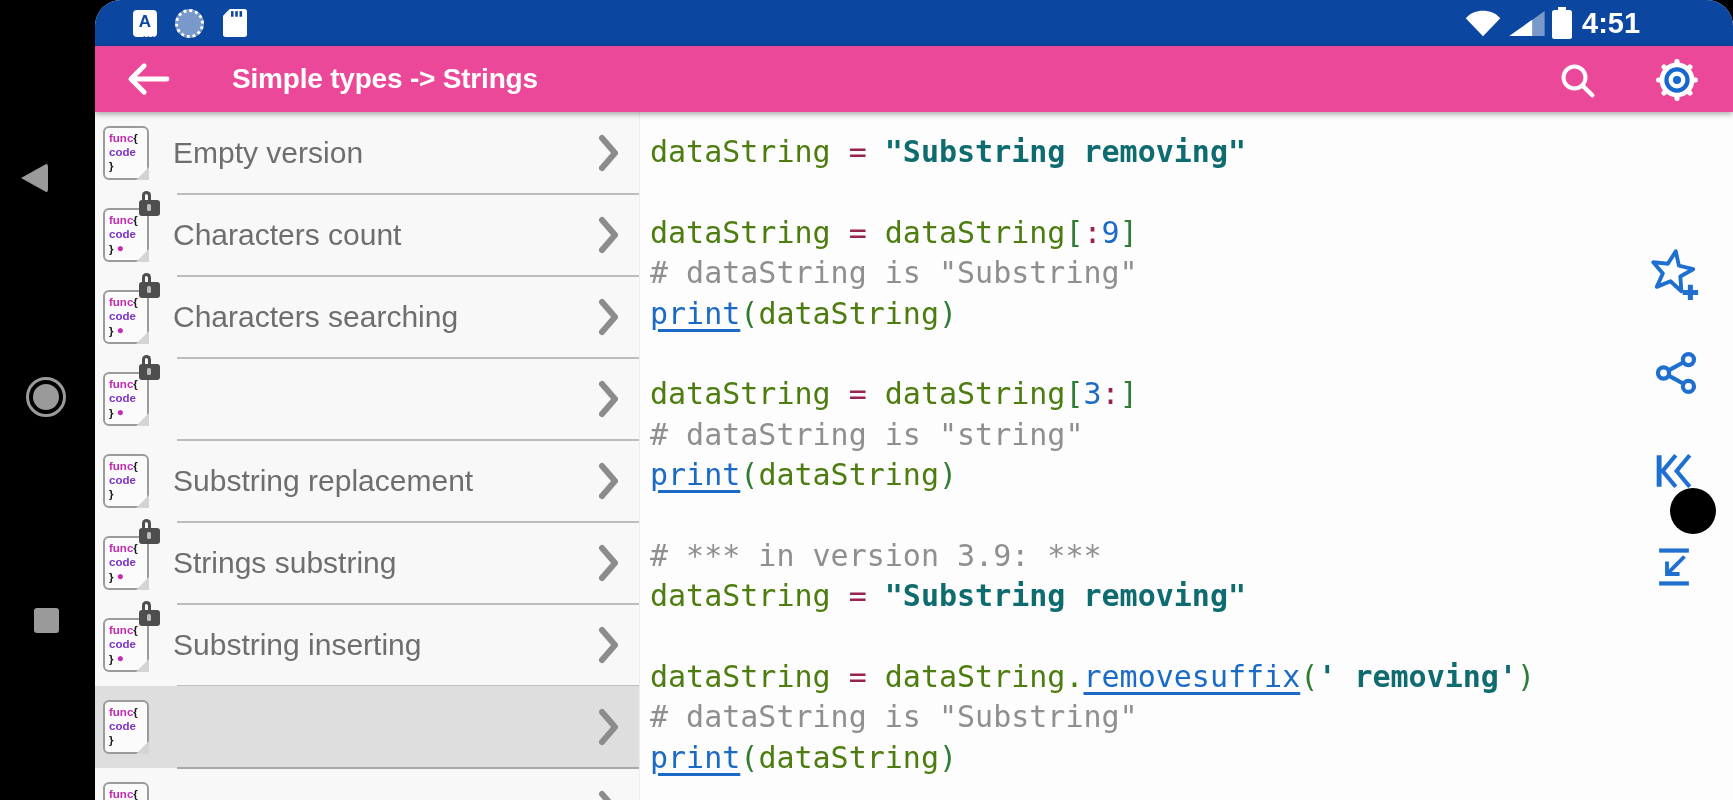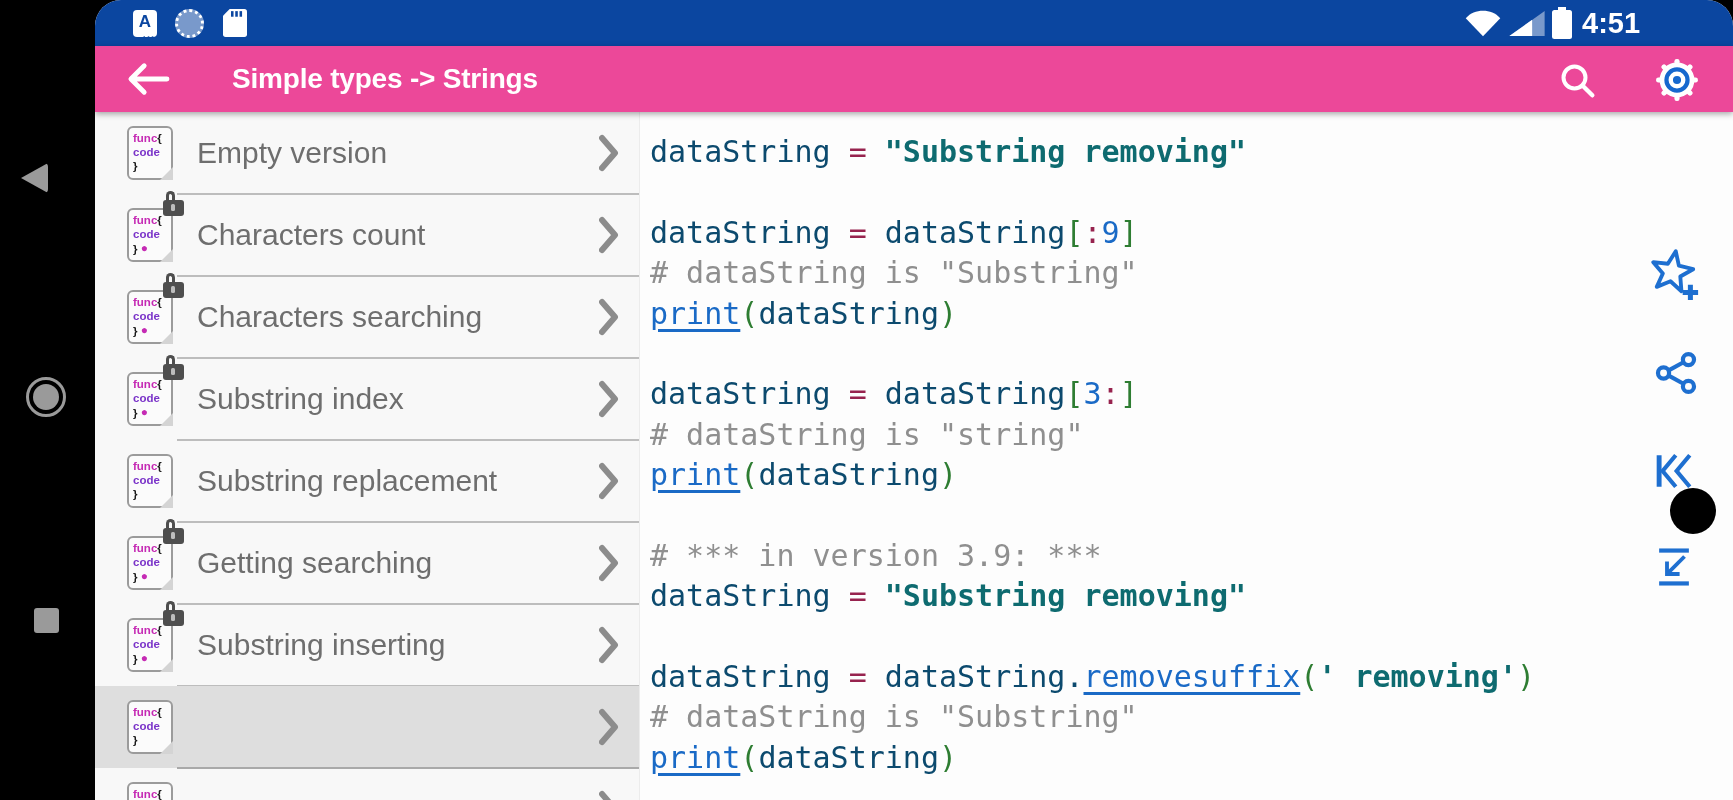--- a/index.html
+++ b/index.html
@@ -37,21 +37,21 @@
   .appbar-title{position:absolute;left:137px;top:0;height:66px;line-height:66px;color:#fff;font-size:28px;font-weight:bold;letter-spacing:-0.2px;white-space:nowrap;}
   .search-btn{position:absolute;left:1462px;top:14px;width:40px;height:40px;}
   .gear-btn{position:absolute;left:1560px;top:12px;width:44px;height:44px;}
 
   
   #content{position:absolute;left:0;top:112px;width:100%;height:688px;display:flex;}
   #list-panel{width:545px;height:100%;background:#f8f8f8;position:relative;overflow:hidden;border-right:1px solid #ececec;box-sizing:border-box;}
   #code-panel{flex:1;height:100%;background:#fdfdfd;position:relative;overflow:hidden;}
 
   
-  .row{position:relative;height:82px;display:flex;align-items:center;padding-left:24px;}
+  .row{position:relative;height:82px;display:flex;align-items:center;}
   .row.selected{background:#dedede;}
   .row::after{content:'';position:absolute;left:82px;right:0;bottom:-1px;height:2px;background:#bdbdbd;}
   .row.selected::after{background:#a9a9a9;}
   .row.partial::after{display:none;}
   .row-label{margin-left:24px;font-size:30px;color:#6e6e6e;white-space:nowrap;}
   .chevron{position:absolute;right:20px;top:50%;margin-top:-19px;width:20px;height:38px;}
 
   
   .doc-icon{position:relative;margin-left:8px;width:46px;height:54px;flex:0 0 auto;border:2px solid #9b9b9b;border-radius:6px;
     background:#fbfbfb;box-sizing:border-box;font-family:"Liberation Sans",sans-serif;}
@@ -63,21 +63,21 @@
   .t-dot{color:#c52bb4;font-size:12px;vertical-align:1px;}
   .doc-icon .fold{position:absolute;right:-2px;bottom:-2px;width:0;height:0;
     border-style:solid;border-width:0 0 13px 13px;border-color:transparent transparent #d4d4d4 transparent;}
   .lock{position:absolute;top:-10px;right:-13px;width:21px;height:16px;background:#4e4e4e;border-radius:3px;}
   .lock::before{content:'';position:absolute;top:-9px;left:3px;width:9px;height:9px;border:3.5px solid #4e4e4e;border-bottom:none;border-radius:7px 7px 0 0;box-sizing:border-box;border-width:3.5px;}
   .lock::after{content:'';position:absolute;top:4px;left:8px;width:4px;height:7px;background:#bdbdbd;border-radius:1.5px;}
 
   
   #code{position:absolute;left:10px;top:20px;font-family:"DejaVu Sans Mono",monospace;font-size:30px;line-height:40.4px;white-space:pre;}
   .code-line{height:40.4px;}
-  .tok-p{color:#0c4a6e;}
+  .tok-p{color:#4d7c0f;}
   .tok-o{color:#97234e;}
   .tok-s{color:#0e6b70;font-weight:bold;}
   .tok-c{color:#8f8f8f;}
   .tok-f{color:#1a6ac6;text-decoration:underline;text-decoration-thickness:3px;text-underline-offset:5px;}
   .tok-b{color:#2e7d32;}
   .tok-n{color:#1a6ac6;}
   .tok-m{color:#97234e;}
 
   
   .rail-btn{position:absolute;}
@@ -192,21 +192,20 @@
               </svg></span>
           </div>
           <div class="row">
             <div class="doc-icon">
               <span class="ln"><span class="t-func">func</span><span class="t-brace">{</span></span>
               <span class="ln t-code">code</span>
               <span class="ln"><span class="t-brace">}</span><span class="t-dot"> ●</span></span>
               <span class="fold"></span>
               <span class="lock"></span>
             </div>
-            <div class="row-label">Substring index</div>
             <span class="chevron"><svg width="20" height="38" viewBox="0 0 20 38">
                 <polyline points="3,4 16,19 3,34" fill="none" stroke="#8c8c8c" stroke-width="6" stroke-linecap="round" stroke-linejoin="round"></polyline>
               </svg></span>
           </div>
           <div class="row">
             <div class="doc-icon">
               <span class="ln"><span class="t-func">func</span><span class="t-brace">{</span></span>
               <span class="ln t-code">code</span>
               <span class="ln"><span class="t-brace">}</span></span>
               <span class="fold"></span>
@@ -217,21 +216,21 @@
               </svg></span>
           </div>
           <div class="row">
             <div class="doc-icon">
               <span class="ln"><span class="t-func">func</span><span class="t-brace">{</span></span>
               <span class="ln t-code">code</span>
               <span class="ln"><span class="t-brace">}</span><span class="t-dot"> ●</span></span>
               <span class="fold"></span>
               <span class="lock"></span>
             </div>
-            <div class="row-label">Getting searching</div>
+            <div class="row-label">Strings substring</div>
             <span class="chevron"><svg width="20" height="38" viewBox="0 0 20 38">
                 <polyline points="3,4 16,19 3,34" fill="none" stroke="#8c8c8c" stroke-width="6" stroke-linecap="round" stroke-linejoin="round"></polyline>
               </svg></span>
           </div>
           <div class="row">
             <div class="doc-icon">
               <span class="ln"><span class="t-func">func</span><span class="t-brace">{</span></span>
               <span class="ln t-code">code</span>
               <span class="ln"><span class="t-brace">}</span><span class="t-dot"> ●</span></span>
               <span class="fold"></span>

